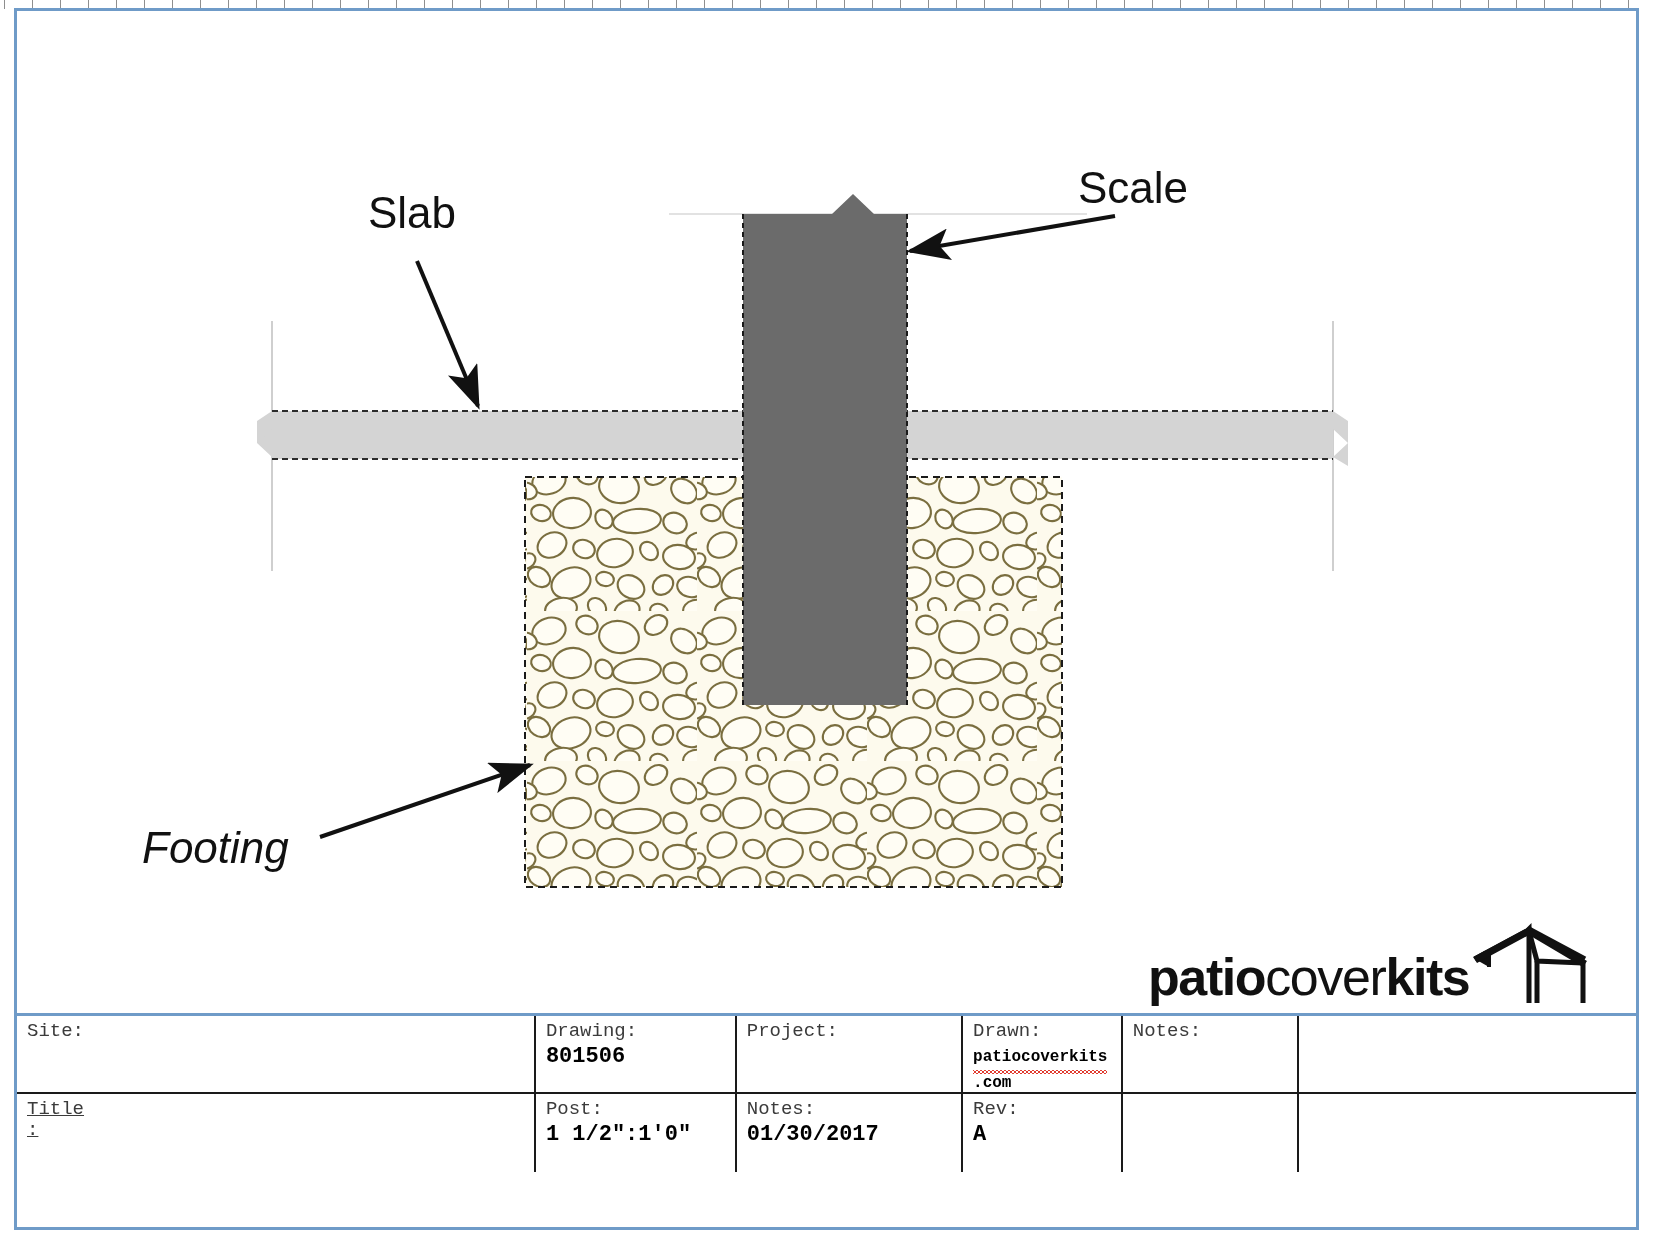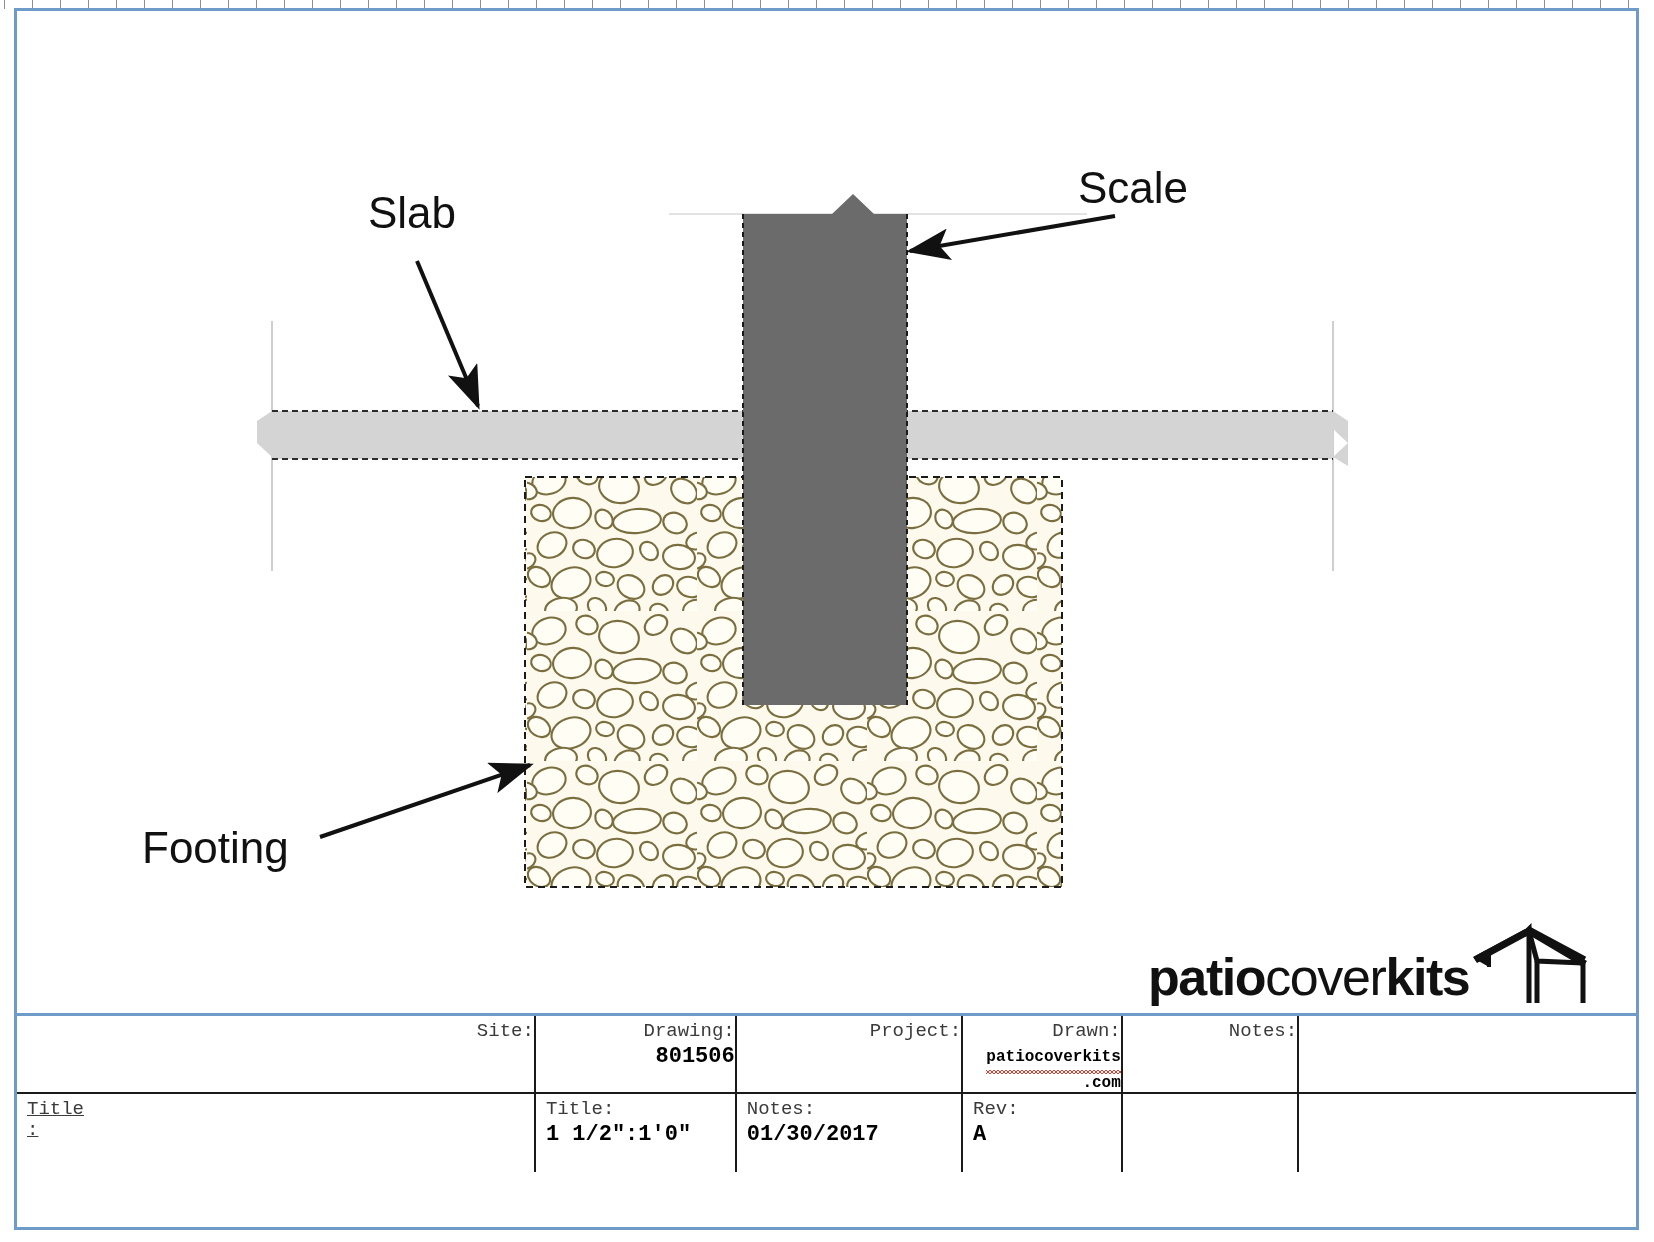--- a/index.html
+++ b/index.html
@@ -68,21 +68,21 @@
     border-top: 3px solid #6f9bc8;
   }
   .tb-row {
     position: absolute;
     left: 0;
     width: 100%;
     height: 78px;
     box-sizing: border-box;
     display: flex;
   }
-  .tb-row.r1 { top: 0; border-bottom: 2px solid #1a1a1a; text-align: right; }
+  .tb-row.r1 { top: 0; border-bottom: 2px solid #1a1a1a; }
   .tb-row.r2 { top: 78px; }
 
   .tb-cell {
     position: relative;
     box-sizing: border-box;
     border-right: 2px solid #1a1a1a;
     padding: 5px 0 0 10px;
     overflow: hidden;
   }
   .tb-cell.last { border-right: none; }
@@ -174,21 +174,21 @@
   
   .dlabel {
     position: absolute;
     font-family: "Liberation Sans", sans-serif;
     font-size: 44px;
     color: #111;
     white-space: nowrap;
   }
   #label-slab    { left: 368px; top: 188px; }
   #label-post    { left: 1078px; top: 163px; }
-  #label-footing { left: 142px; top: 823px; }
+  #label-footing { left: 142px; top: 823px; font-style: italic; }
 </style>
 </head>
 <body>
 
 <div id="sheet">
 
   <div class="ruler" id="ruler">
       <i style="left:4px"></i>
       <i style="left:32px"></i>
       <i style="left:60px"></i>
@@ -379,21 +379,21 @@
       <div class="tb-cell c-blank last"></div>
     </div>
 
     <div class="tb-row r2">
       <div class="tb-cell c-site">
         <div class="tb-label tb-label-stack narrow">Title
 :</div>
       </div>
 
       <div class="tb-cell c-drawing">
-        <div class="tb-label">Title:</div>
+        <div class="tb-label">Post:</div>
         <div class="tb-value">1 1/2":1'0"</div>
       </div>
 
       <div class="tb-cell c-project">
         <div class="tb-label">Notes:</div>
         <div class="tb-value">01/30/2017</div>
       </div>
 
       <div class="tb-cell c-drawn">
         <div class="tb-label">Rev:</div>

